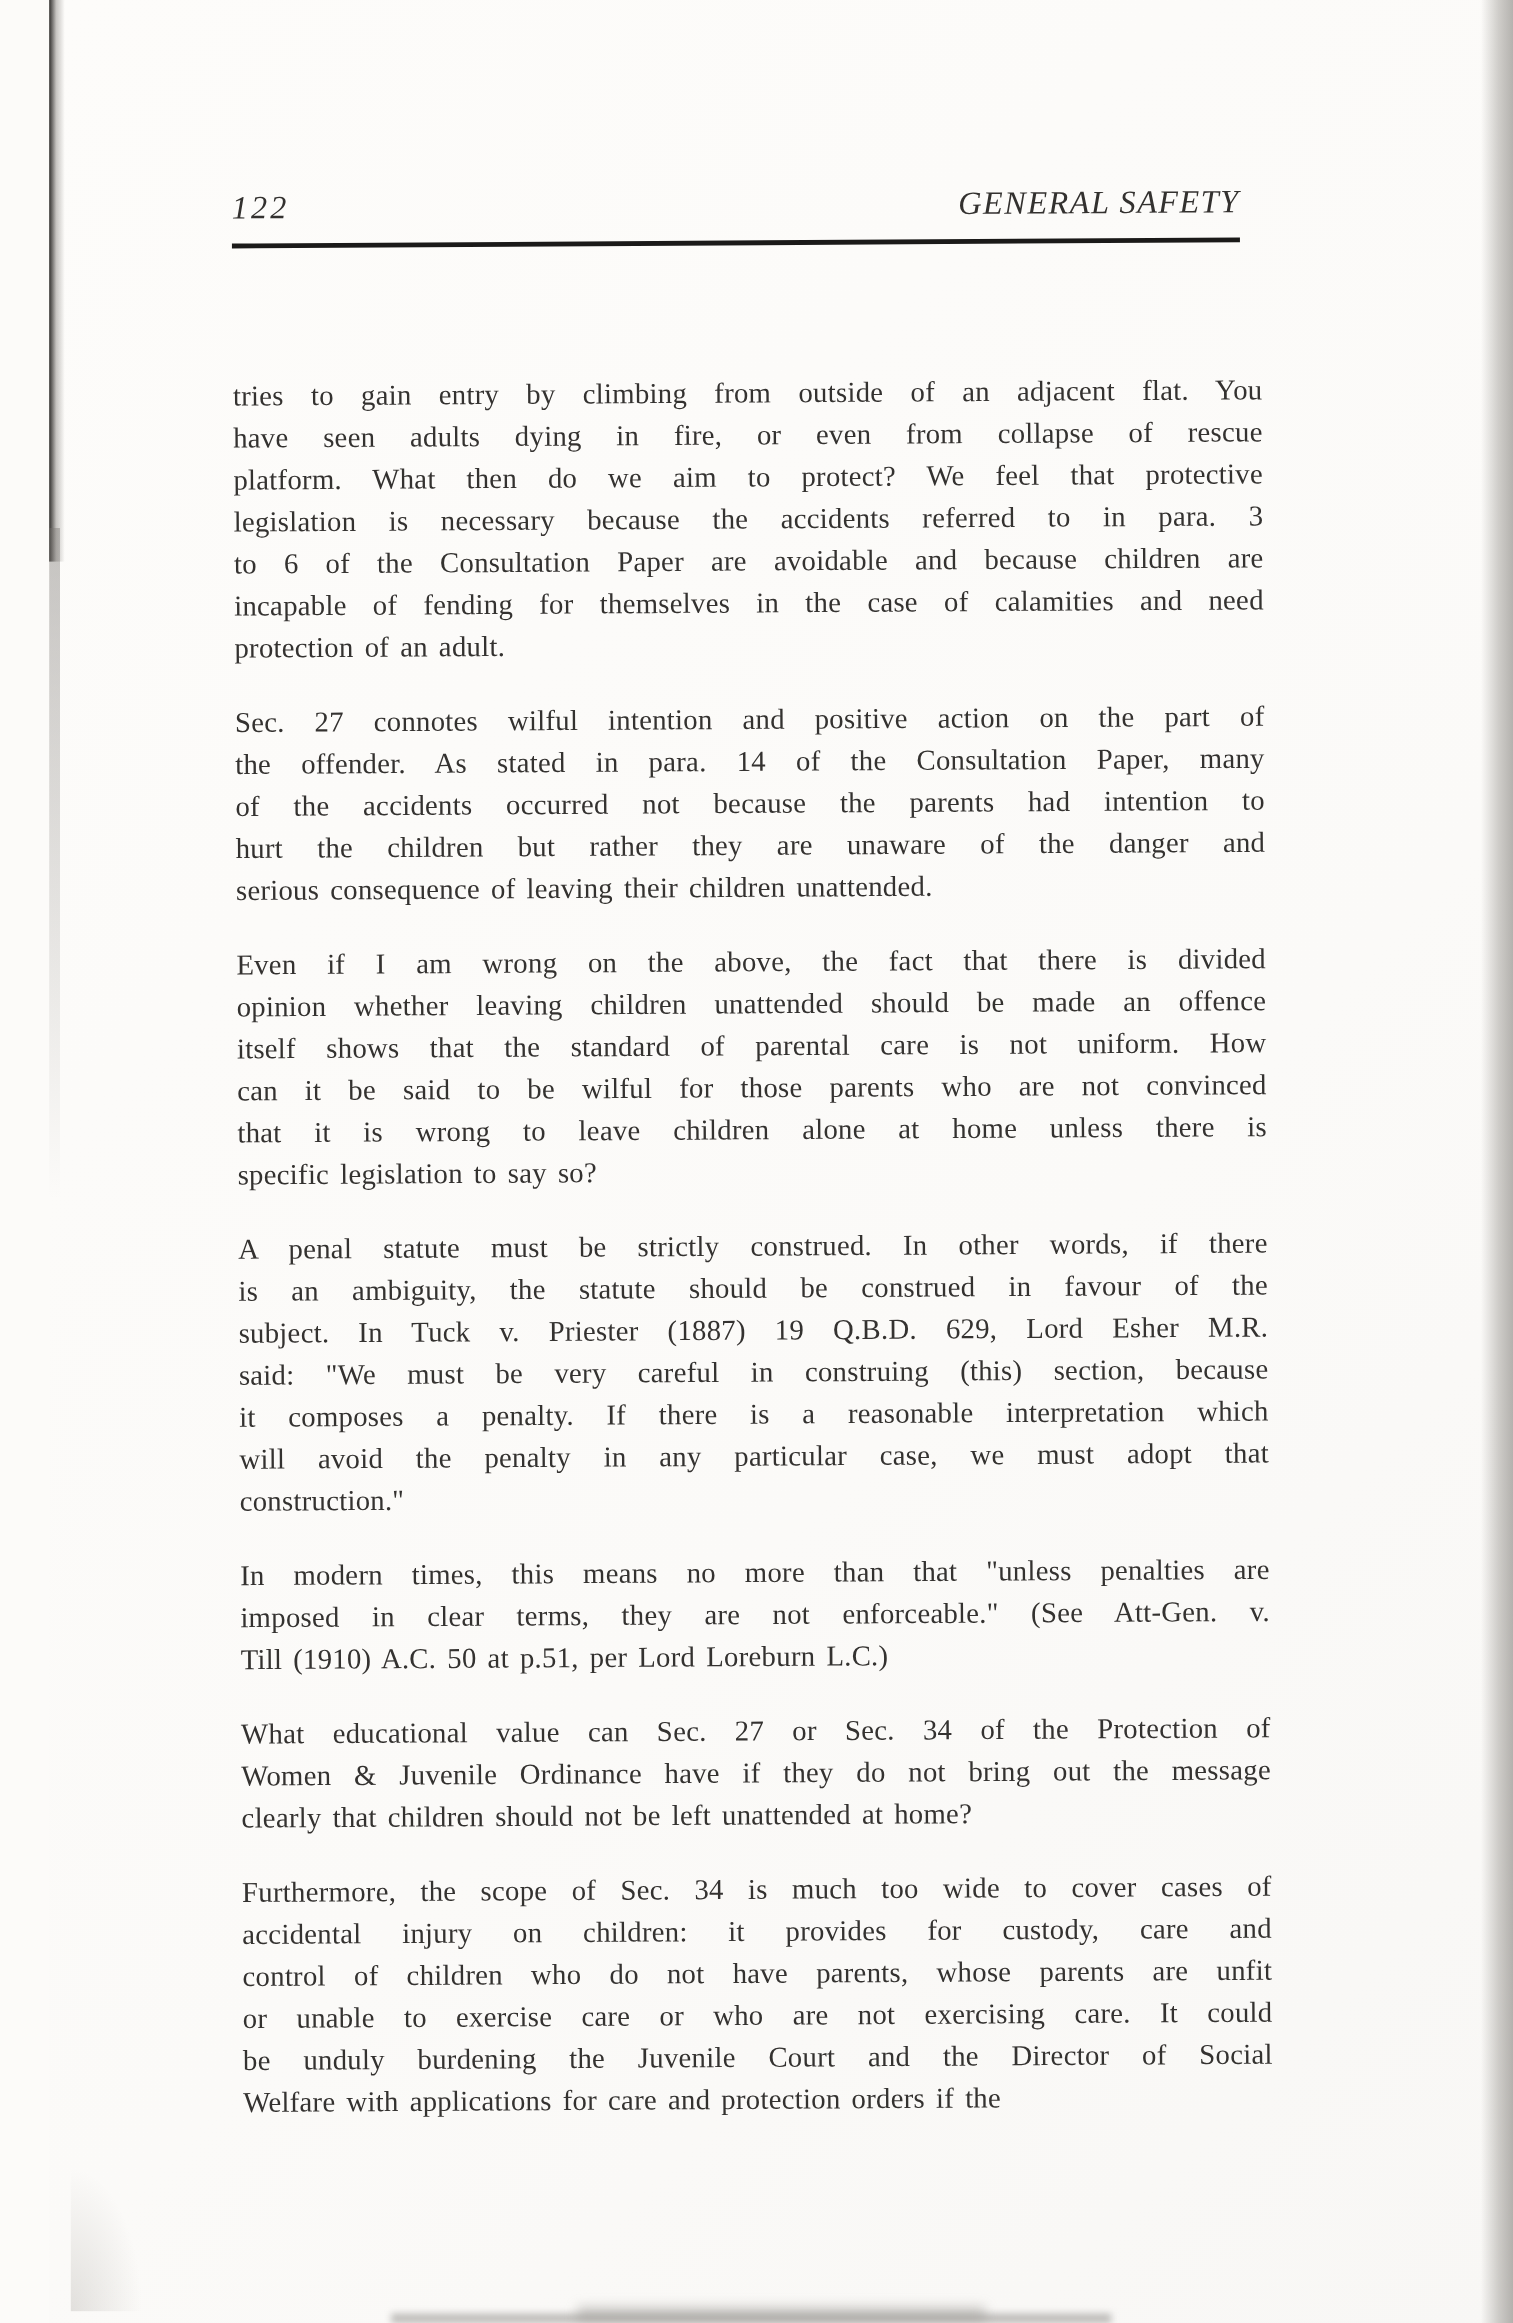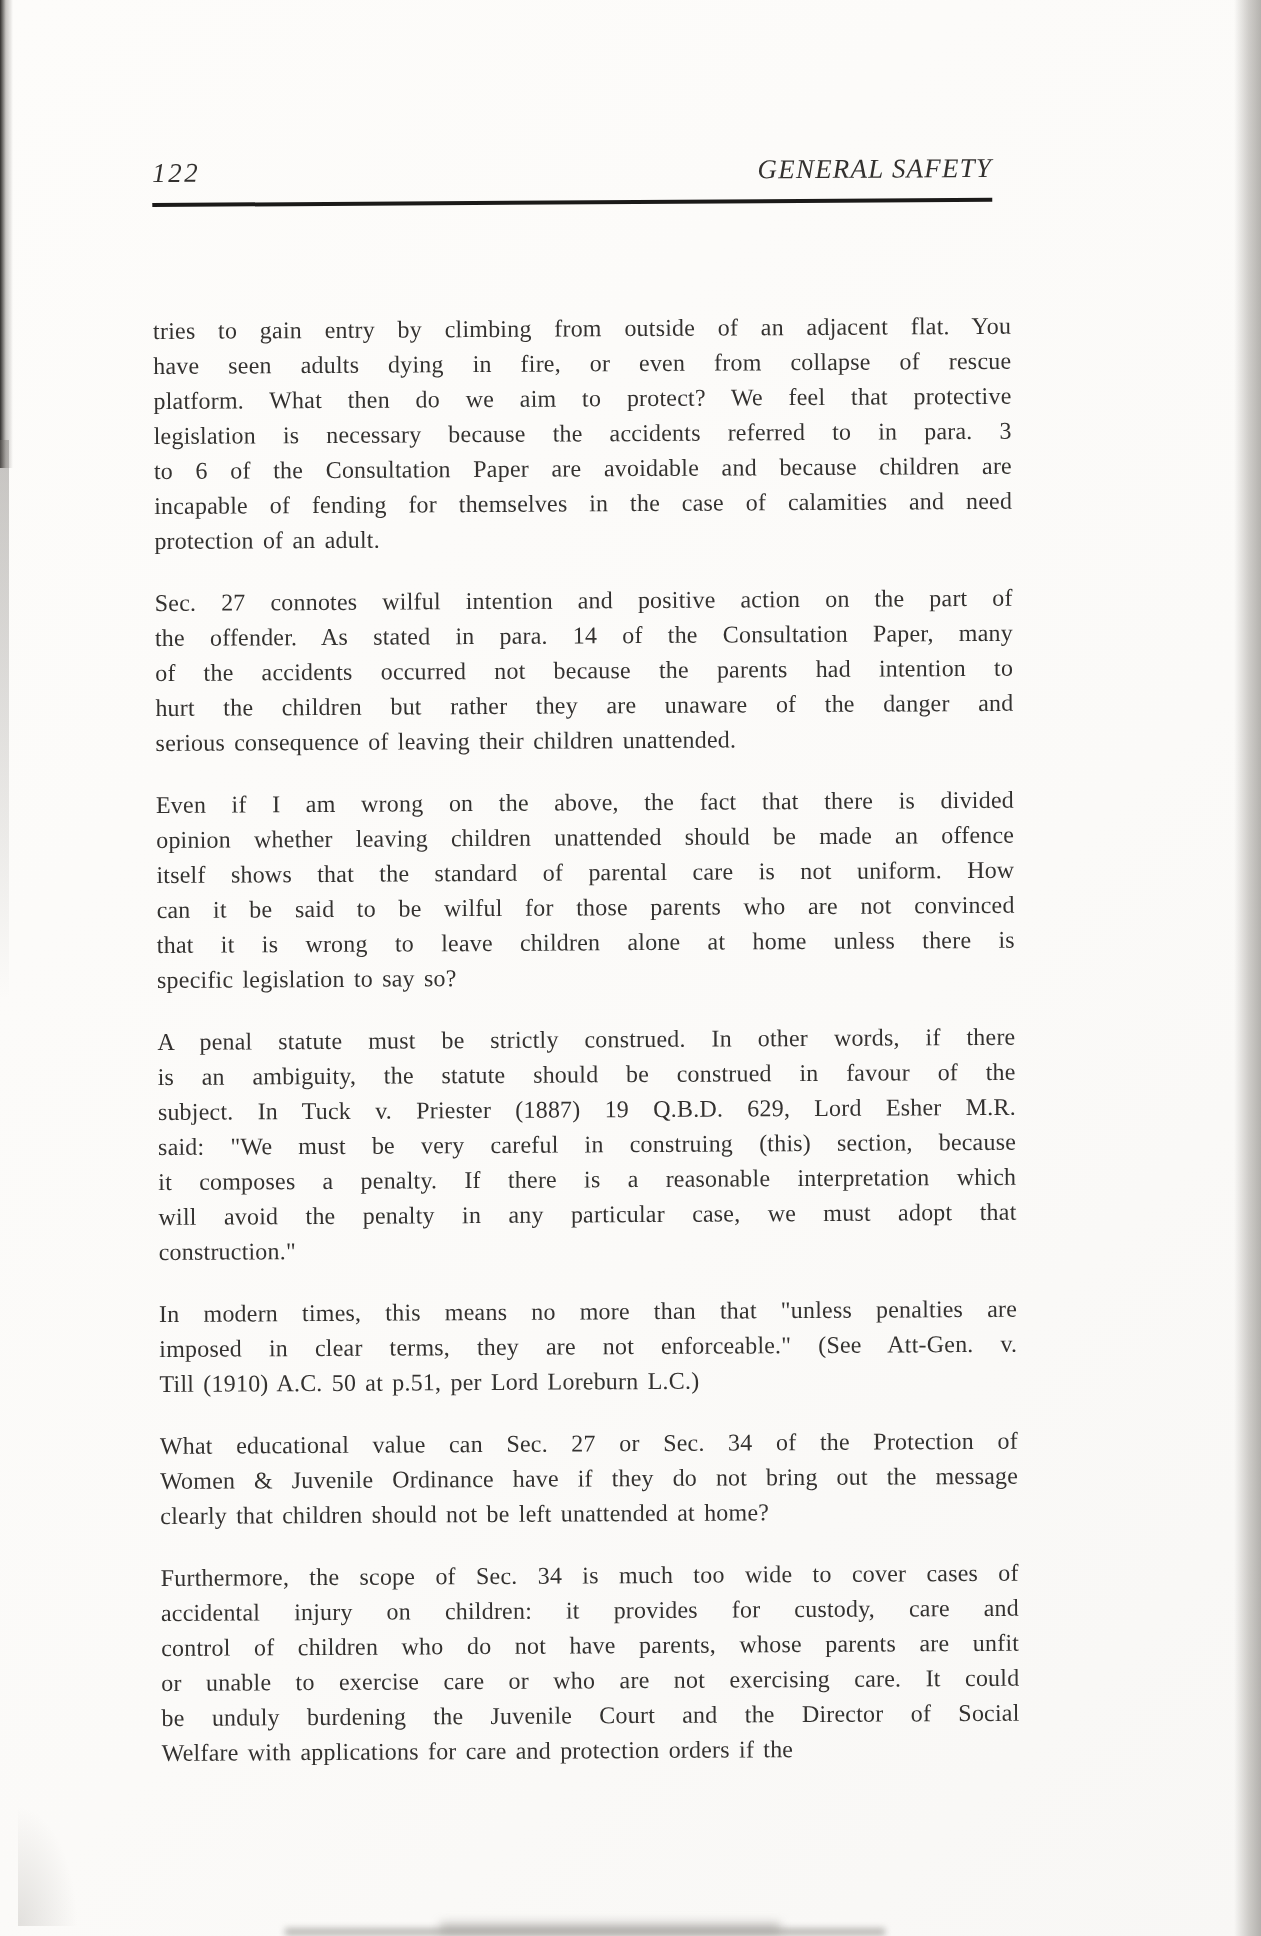--- a/index.html
+++ b/index.html
@@ -2,21 +2,21 @@
 <html><head>
 <meta charset="utf-8">
 <style>
   html,body{margin:0;padding:0;}
   body{
     width:1261px;height:1936px;
     background:#fcfbf9;
     overflow:hidden;position:relative;
     font-family:"Liberation Serif","DejaVu Serif",serif;
   }
-  .sheet{position:absolute;inset:0;background:linear-gradient(135deg,#fdfcfa 0%,#fbfaf8 60%,#f8f7f5 100%);}
+  .sheet{position:absolute;inset:0;background:linear-gradient(135deg,#fdfcfa 0%,#fbfaf8 60%,#f8f7f5 100%);margin-left:41px;}
   
   .edge-left{
     position:absolute;left:0;top:0;width:13px;height:468px;
     background:linear-gradient(to right,rgba(22,20,18,0.88),rgba(95,90,85,0.35) 45%,rgba(0,0,0,0) 100%);
   }
   .edge-left-lower{
     position:absolute;left:0;top:440px;width:9px;height:560px;
     background:linear-gradient(to bottom,rgba(120,116,112,0.42),rgba(0,0,0,0));
   }
   .edge-right{

